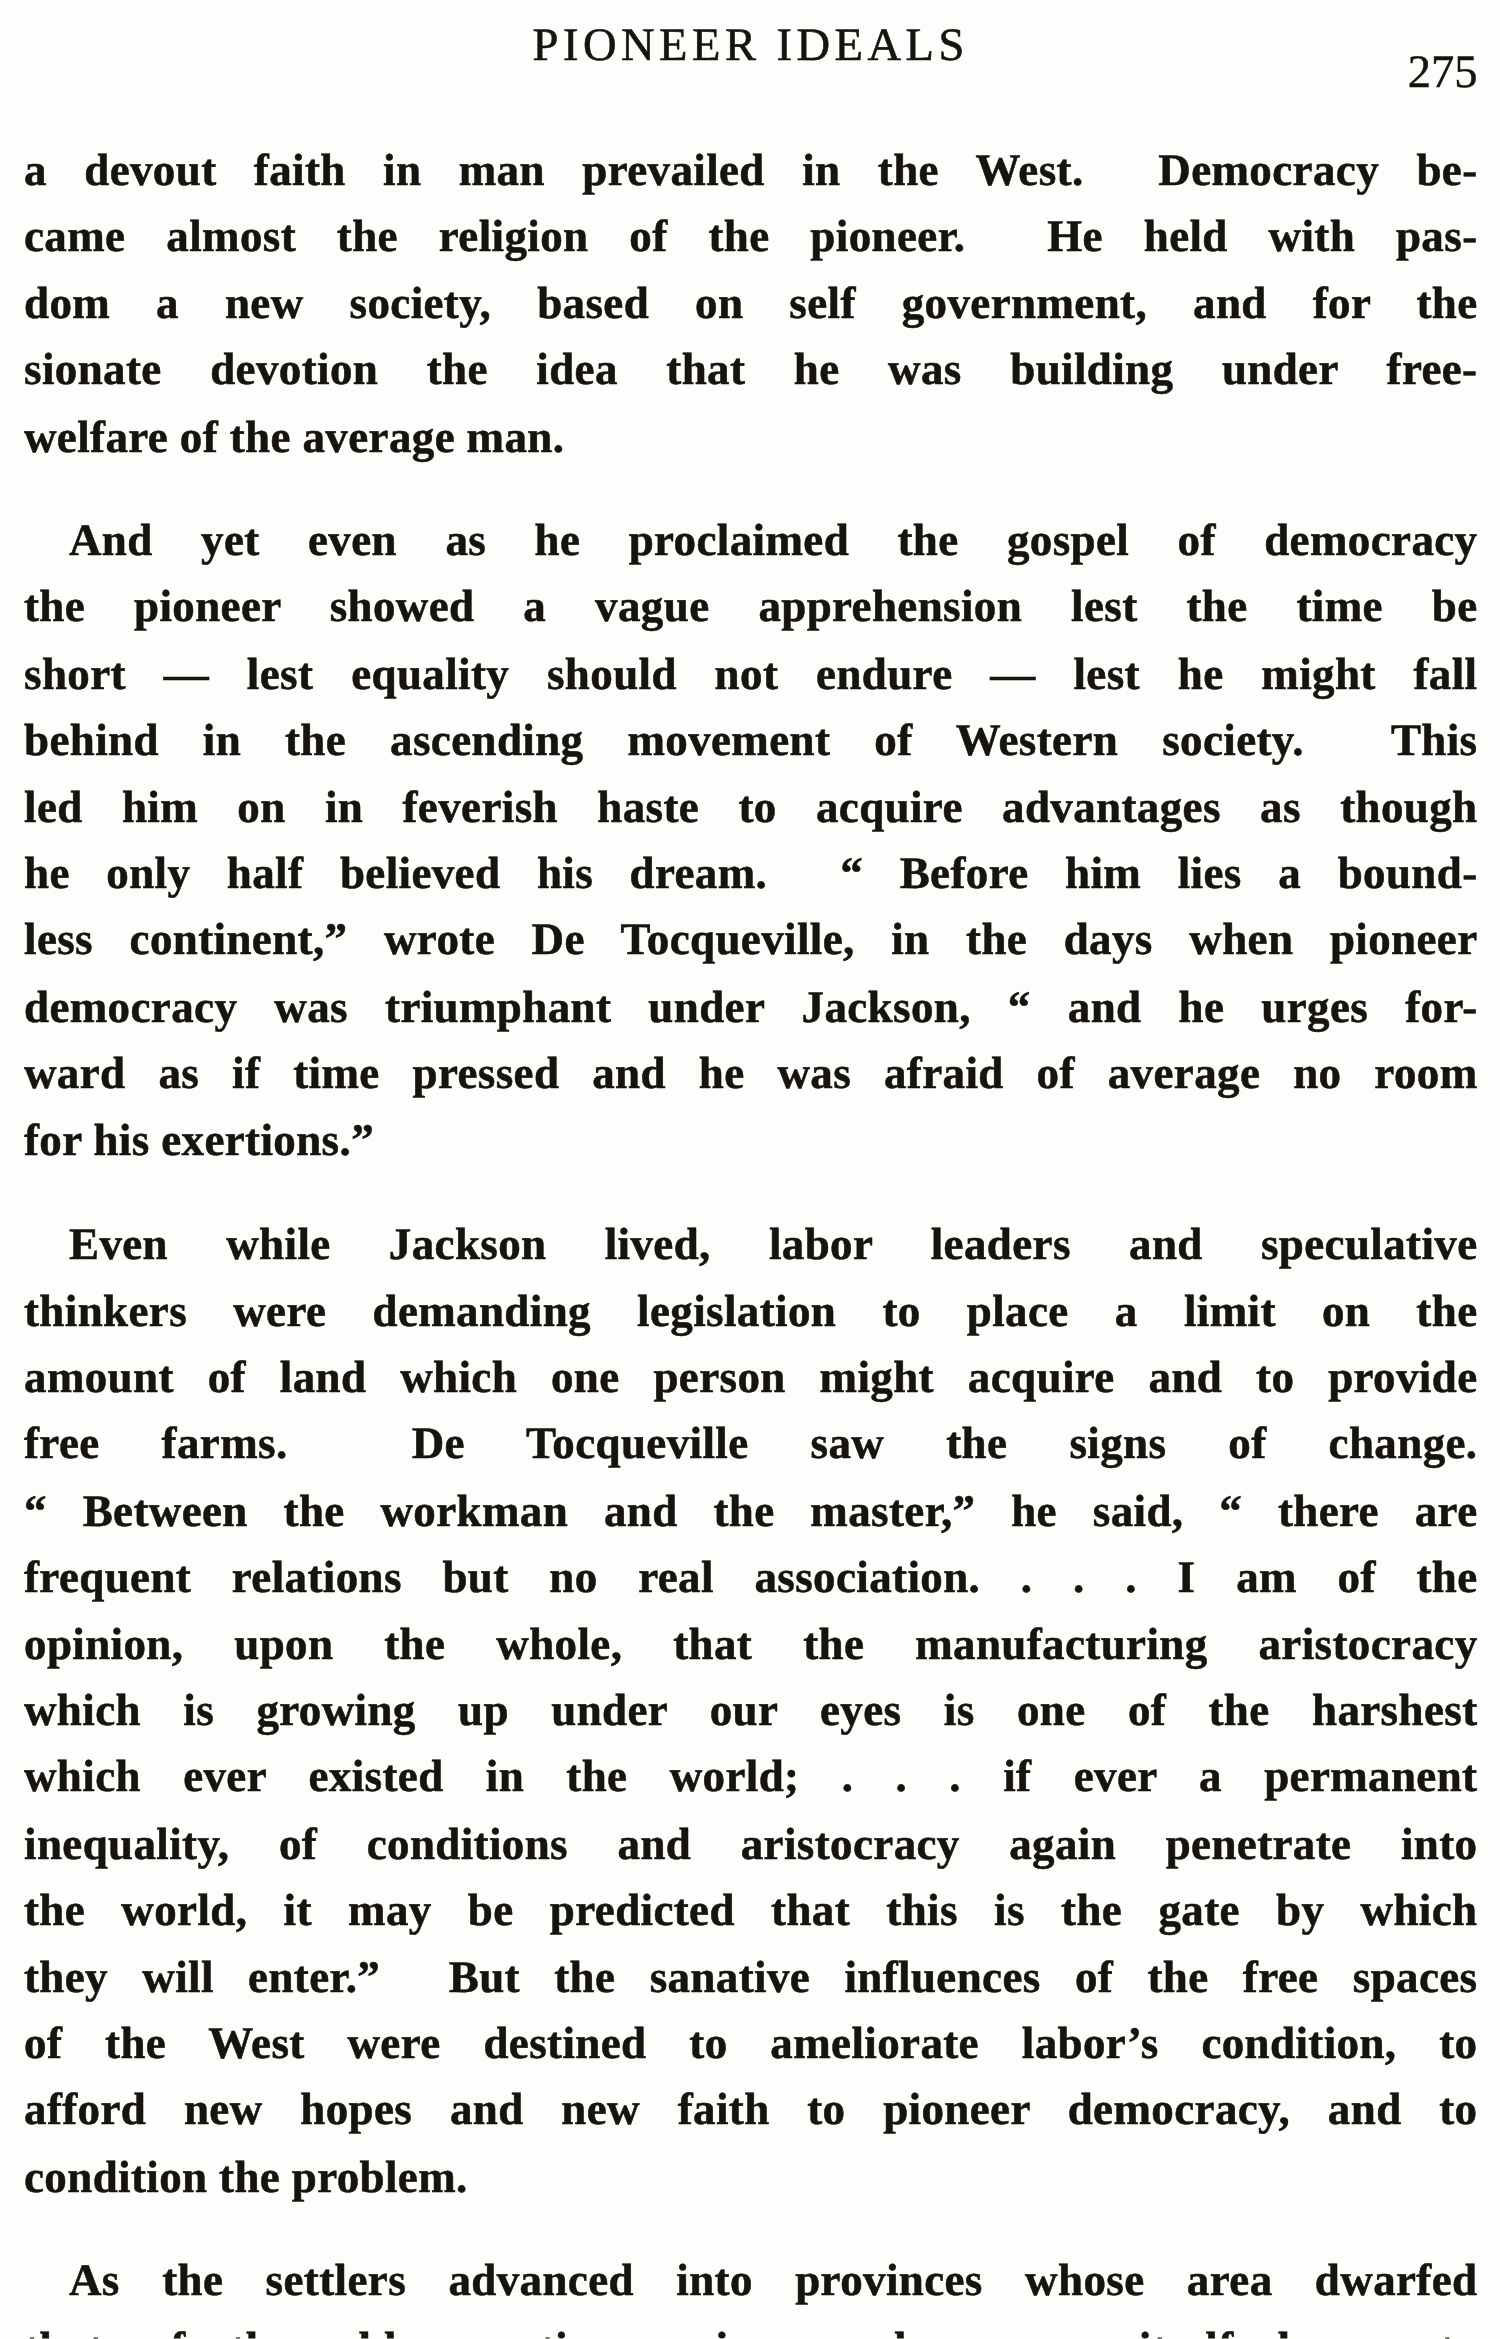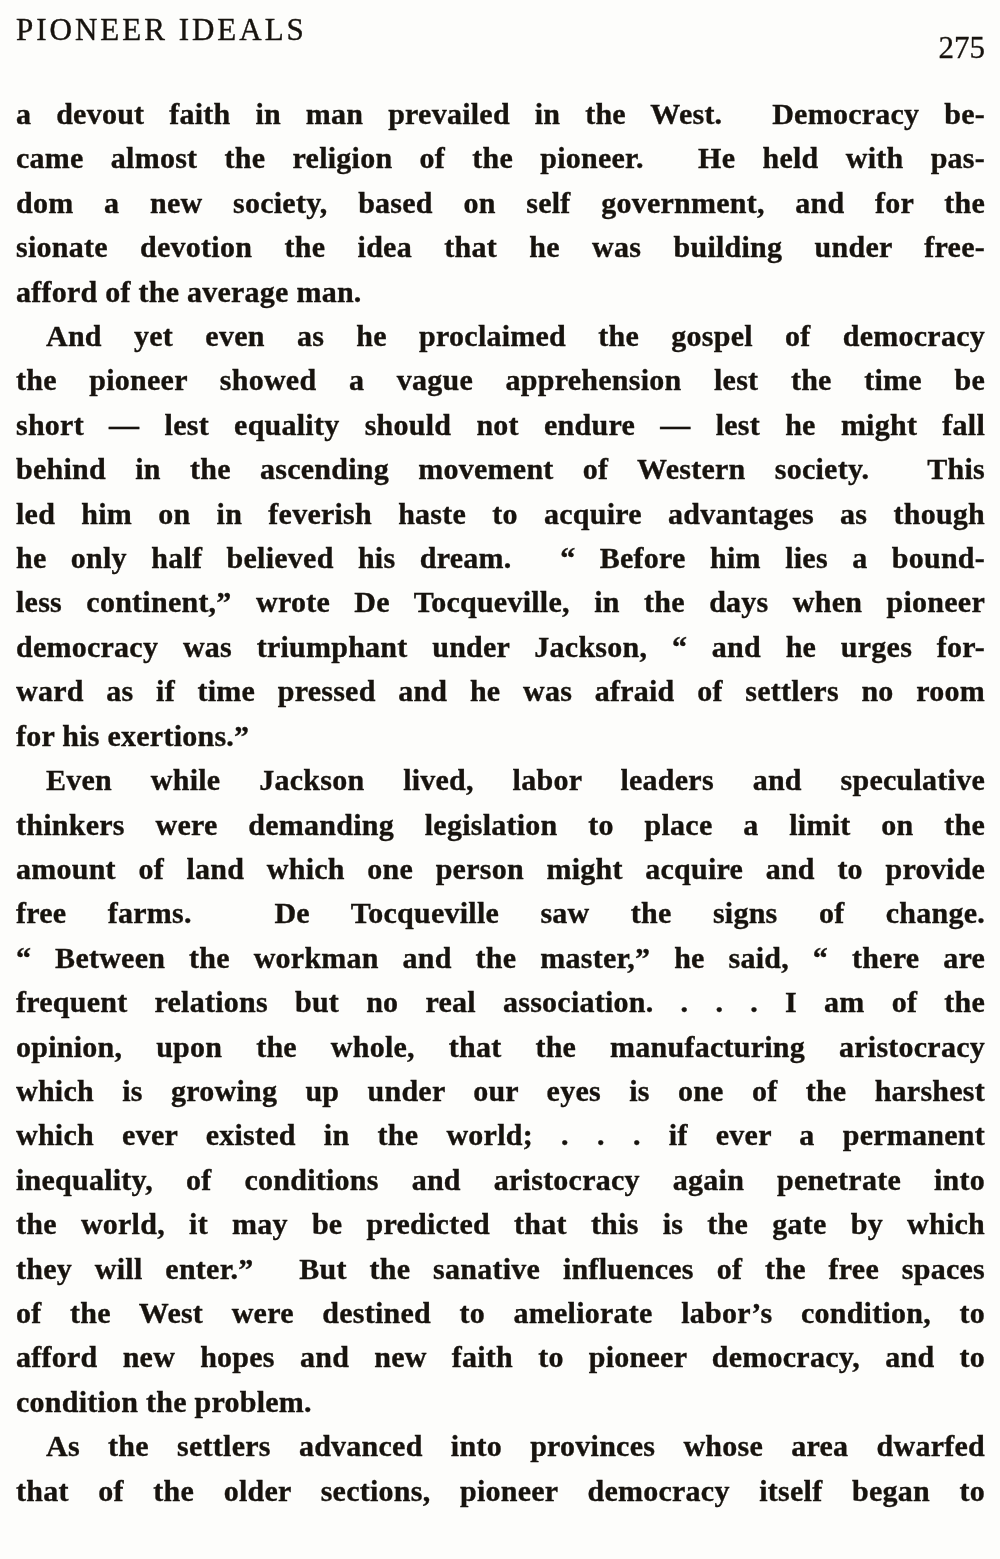--- a/index.html
+++ b/index.html
@@ -19,21 +19,21 @@
   }
   .running-header {
     position: relative;
     height: 40px;
     font-size: 31px;
     line-height: 40px;
   }
   .running-title {
     position: absolute;
     left: 0; right: 0;
-    text-align: left;
+    text-align: center;
     letter-spacing: 3px;
     font-family: Liberation Serif, serif;
     -webkit-text-stroke: 0.4px currentColor;
   }
   .page-number {
     position: absolute;
     right: 0;
     top: 0;
     margin-top: 18px;
     -webkit-text-stroke: 0.3px currentColor;
@@ -46,53 +46,53 @@
     font-weight: bold;
     -webkit-text-stroke: 0.35px currentColor;
   }
   .para { margin: 0; }
   .line {
     text-align: justify;
     text-align-last: justify;
     overflow: hidden;
     white-space: normal;
   }
-  .line.indent { text-indent: 30px; }
+  .line.indent { text-indent: 30px; margin-top: 25px; }
   .line.endline { text-align-last: left; }
 </style>
 </head>
 <body>
 
 <div class="page">
 
   <div class="running-header">
     <div class="running-title">PIONEER IDEALS</div>
     <div class="page-number">275</div>
   </div>
 
   <div class="body-text">
 
     <div class="para">
       <div class="line">a devout faith in man prevailed in the West.&nbsp; Democracy be-</div>
       <div class="line">came almost the religion of the pioneer.&nbsp; He held with pas-</div>
       <div class="line">dom a new society, based on self government, and for the</div>
       <div class="line">sionate devotion the idea that he was building under free-</div>
-      <div class="line endline">afford of the average man.</div>
+      <div class="line endline">welfare of the average man.</div>
     </div>
 
     <div class="para">
       <div class="line indent">And yet even as he proclaimed the gospel of democracy</div>
       <div class="line">the pioneer showed a vague apprehension lest the time be</div>
       <div class="line">short — lest equality should not endure — lest he might fall</div>
       <div class="line">behind in the ascending movement of Western society.&nbsp; This</div>
       <div class="line">led him on in feverish haste to acquire advantages as though</div>
       <div class="line">he only half believed his dream.&nbsp; “ Before him lies a bound-</div>
       <div class="line">less continent,” wrote De Tocqueville, in the days when pioneer</div>
       <div class="line">democracy was triumphant under Jackson, “ and he urges for-</div>
-      <div class="line">ward as if time pressed and he was afraid of settlers no room</div>
+      <div class="line">ward as if time pressed and he was afraid of average no room</div>
       <div class="line endline">for his exertions.”</div>
     </div>
 
     <div class="para">
       <div class="line indent">Even while Jackson lived, labor leaders and speculative</div>
       <div class="line">thinkers were demanding legislation to place a limit on the</div>
       <div class="line">amount of land which one person might acquire and to provide</div>
       <div class="line">free farms.&nbsp; De Tocqueville saw the signs of change.</div>
       <div class="line">“ Between the workman and the master,” he said, “ there are</div>
       <div class="line">frequent relations but no real association. . . . I am of the</div>

